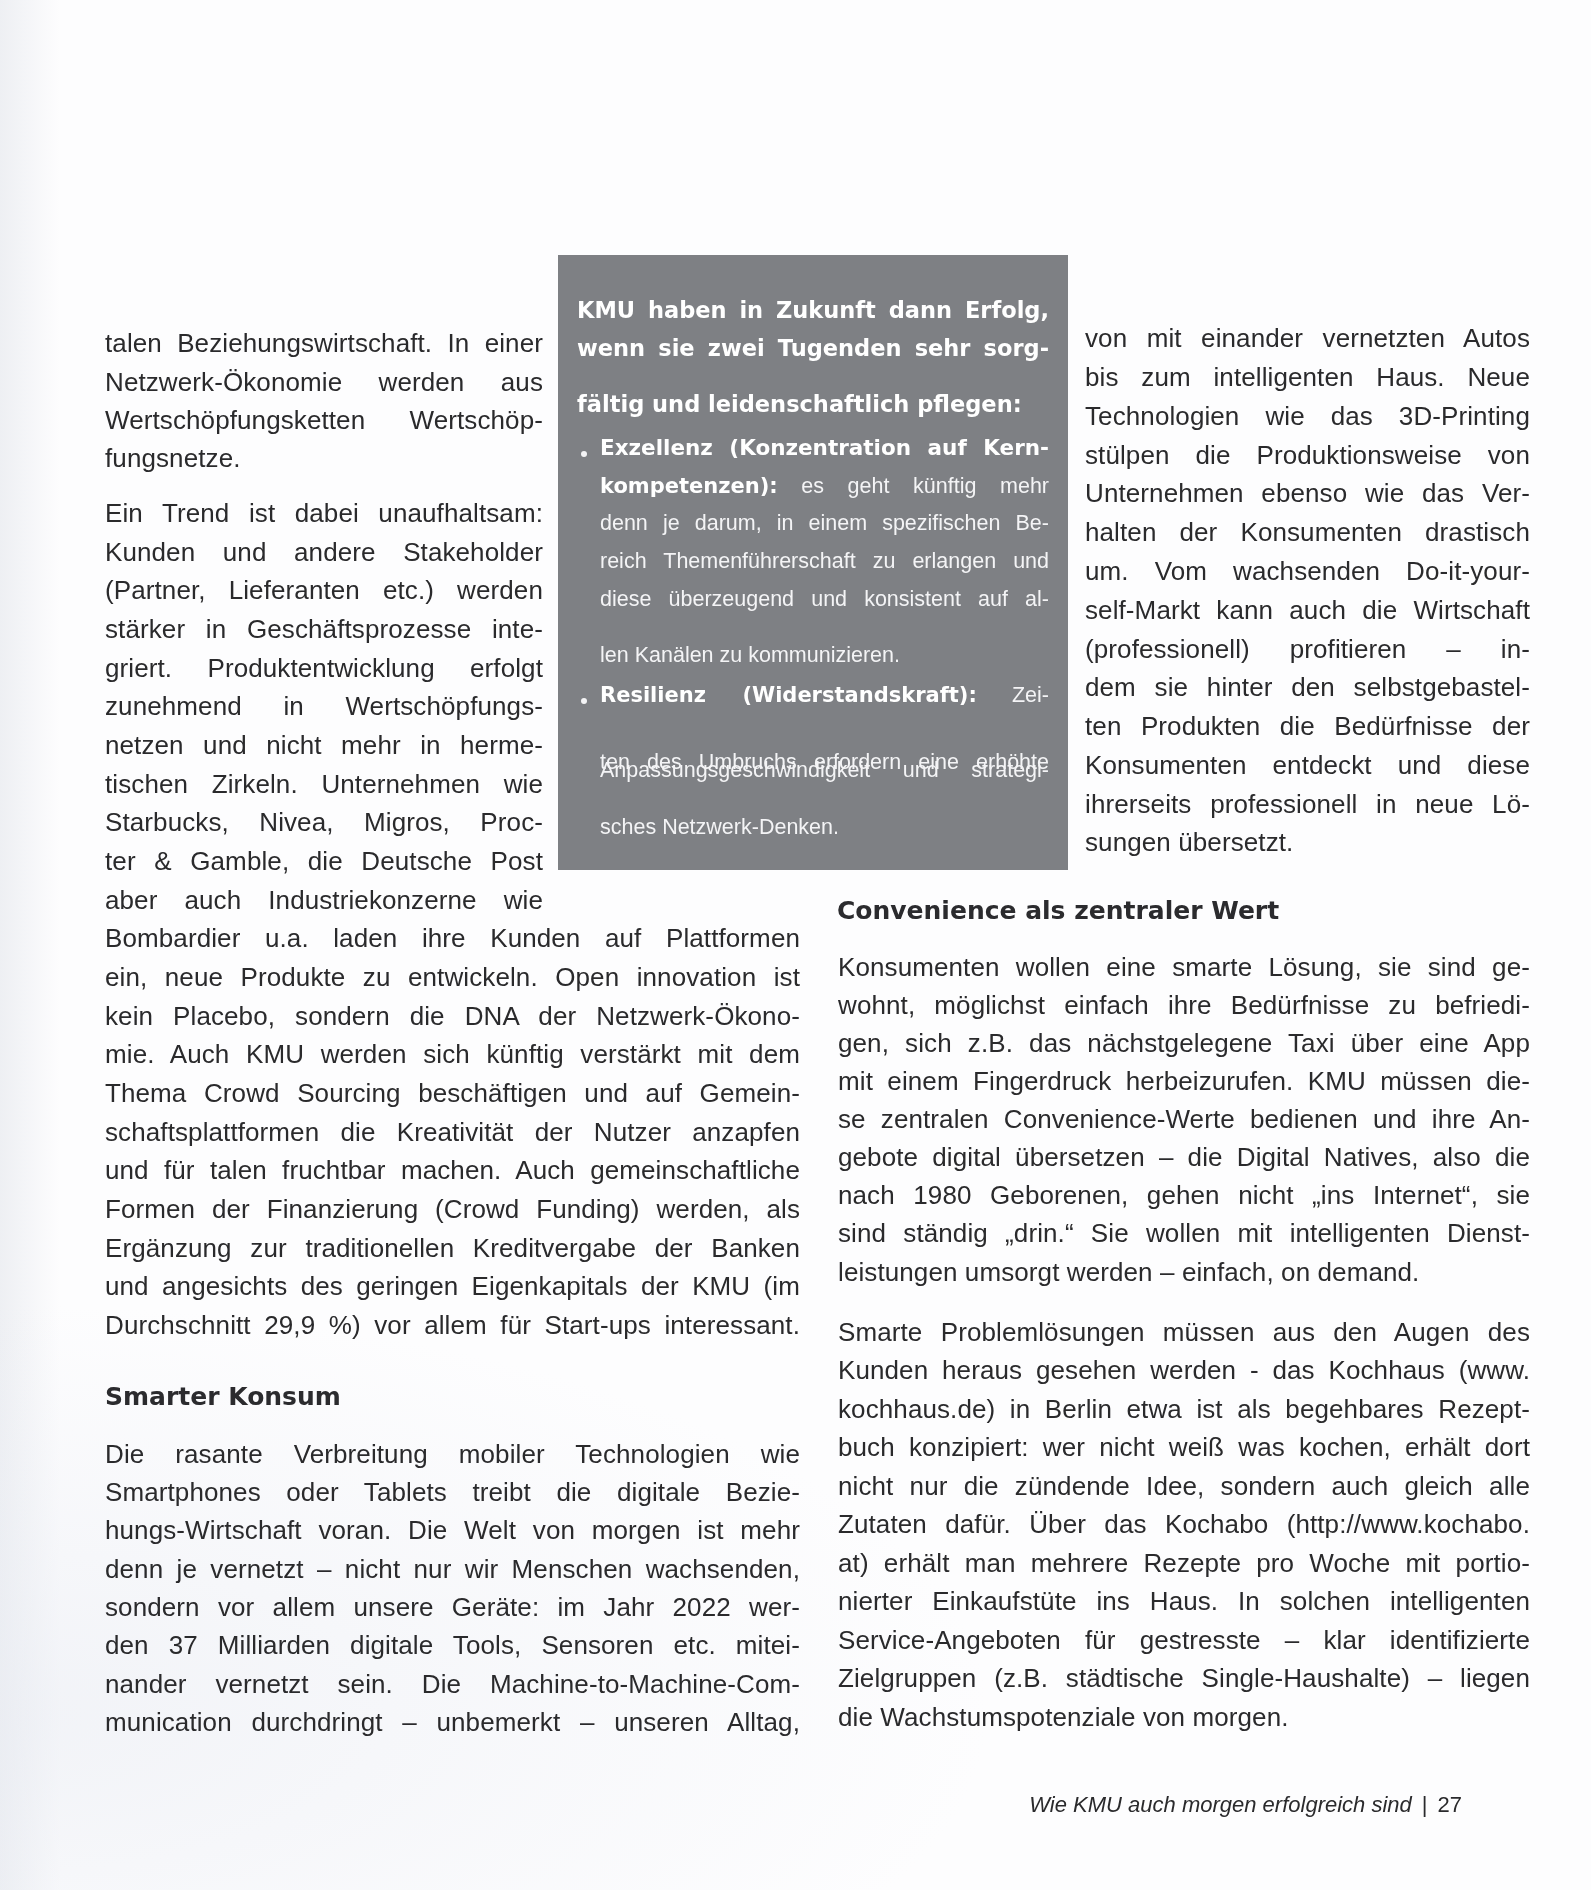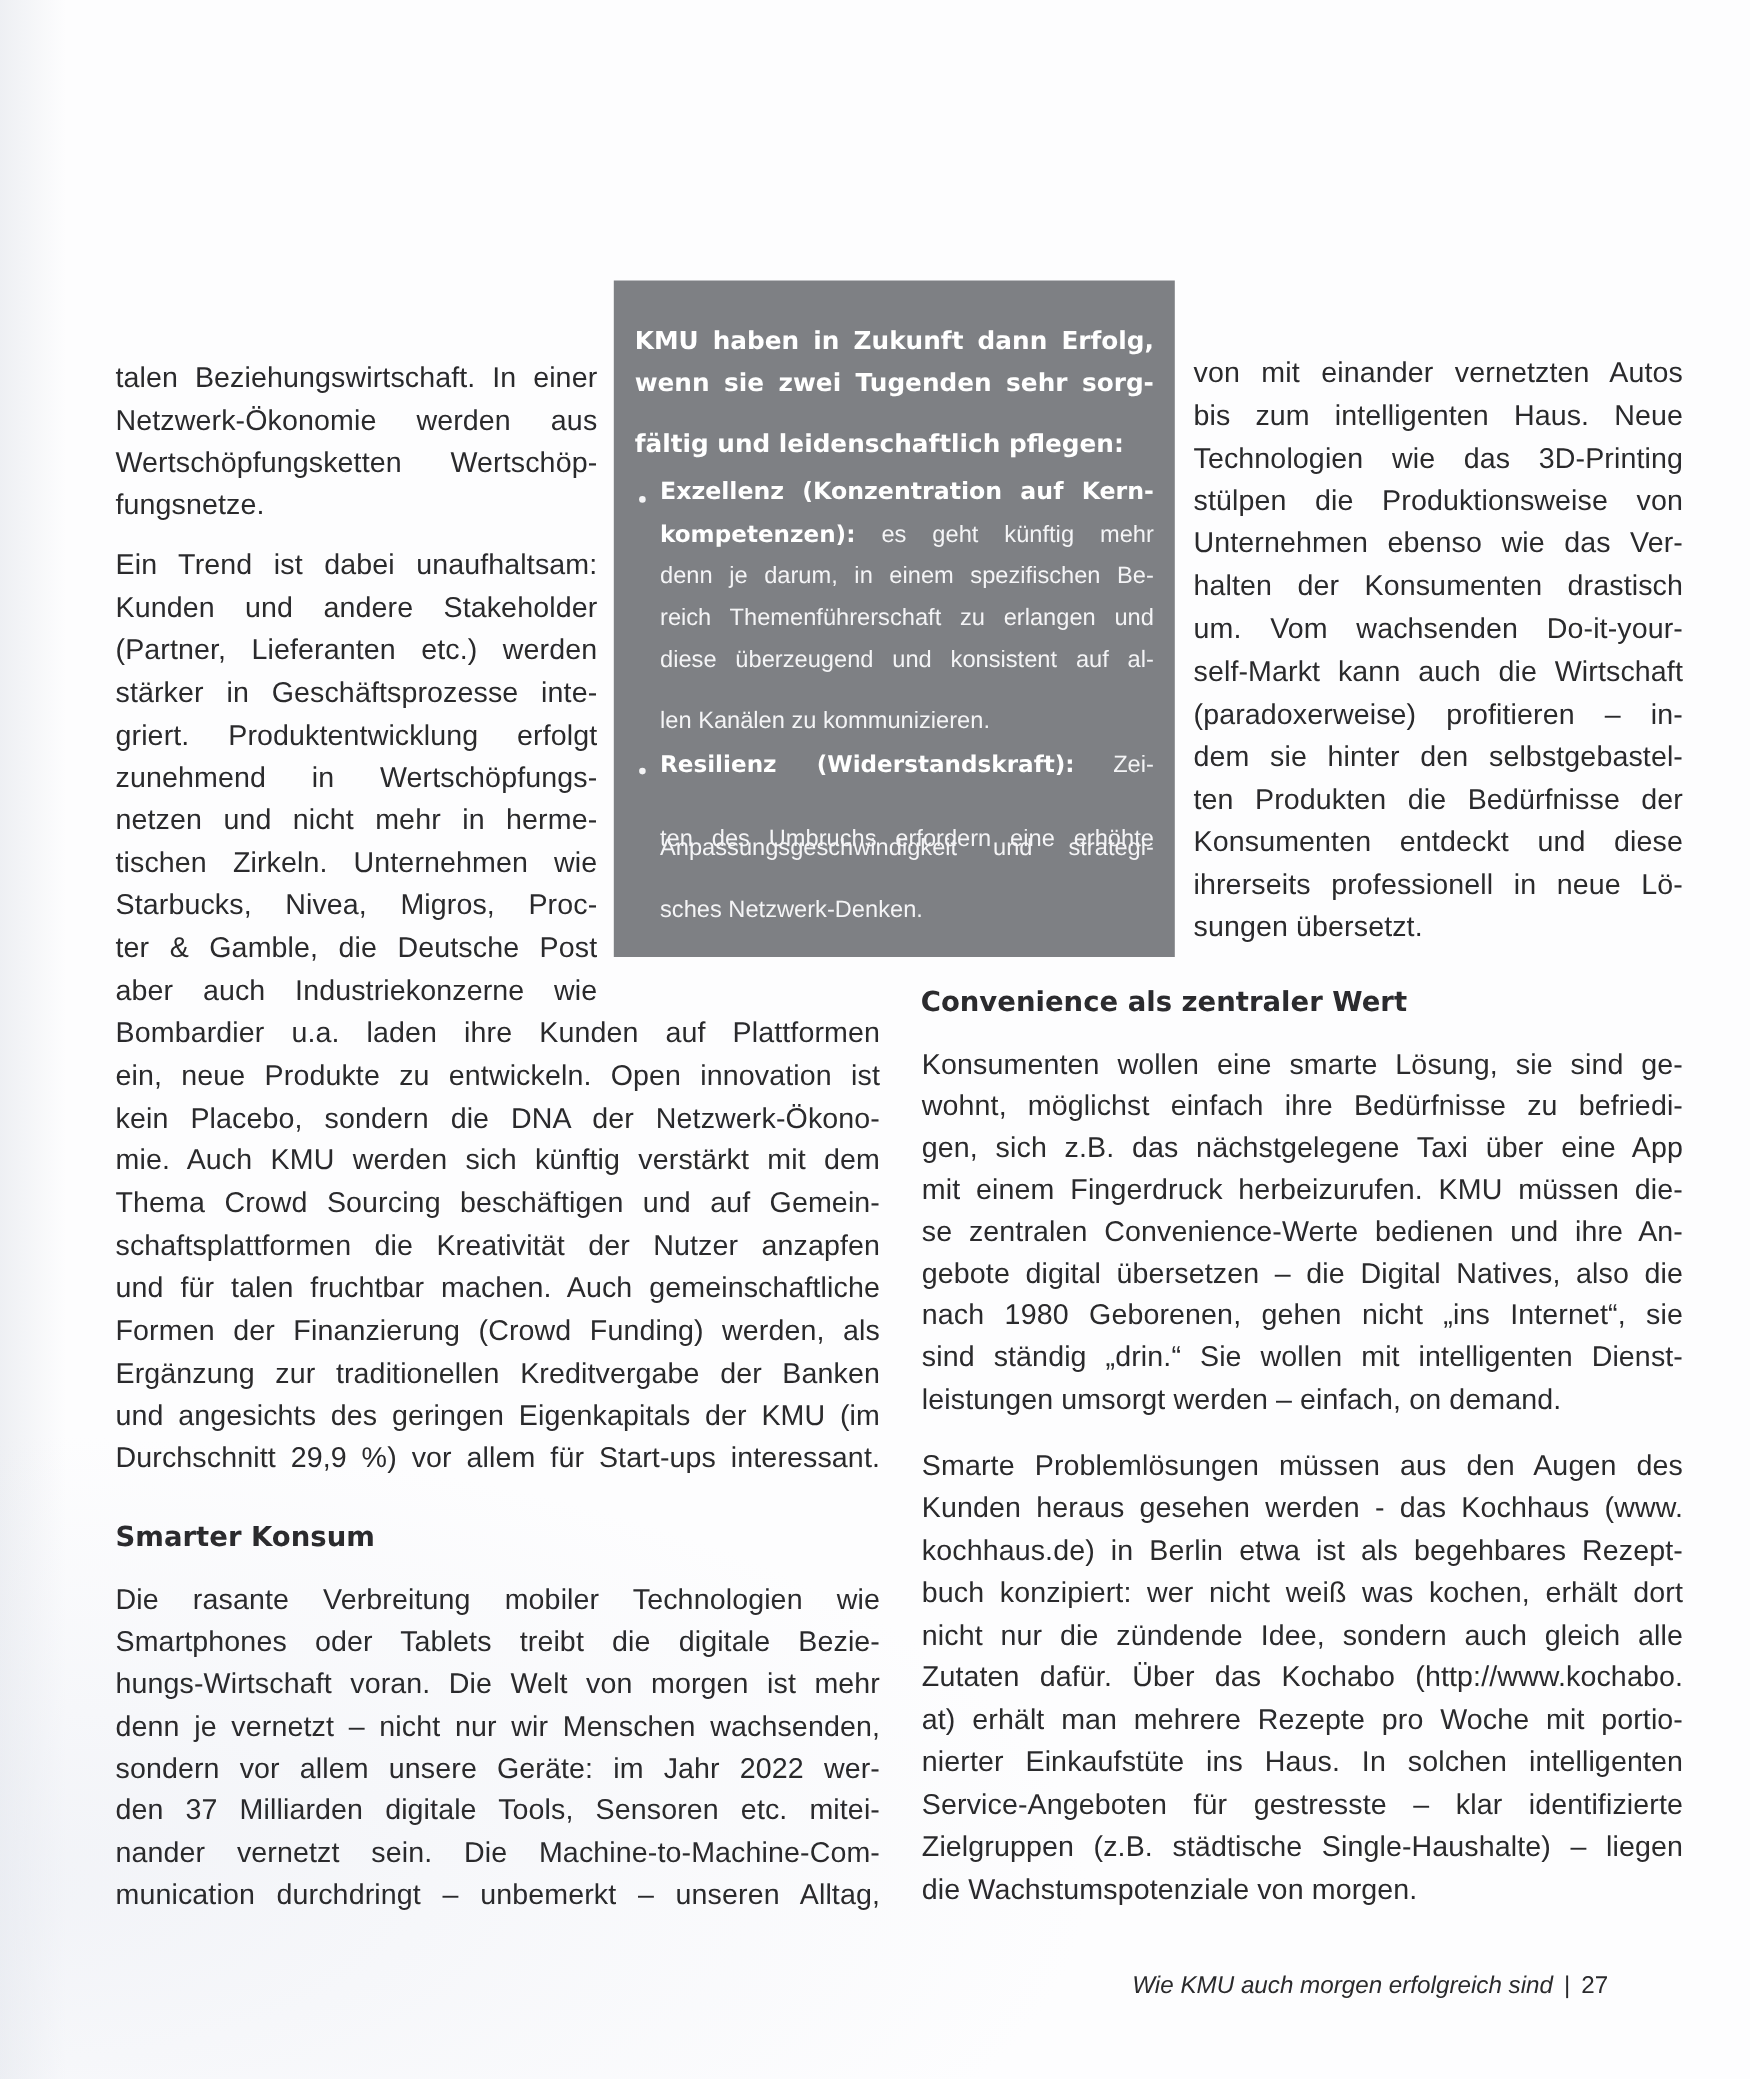--- a/index.html
+++ b/index.html
@@ -128,21 +128,21 @@
 
 <div>
   <div class="line" style="left:1085px;width:445px;top:321px">von mit einander vernetzten Autos</div>
   <div class="line" style="left:1085px;width:445px;top:360px">bis zum intelligenten Haus. Neue</div>
   <div class="line" style="left:1085px;width:445px;top:399px">Technologien wie das 3D-Printing</div>
   <div class="line" style="left:1085px;width:445px;top:438px">stülpen die Produktionsweise von</div>
   <div class="line" style="left:1085px;width:445px;top:476px">Unternehmen ebenso wie das Ver-</div>
   <div class="line" style="left:1085px;width:445px;top:515px">halten der Konsumenten drastisch</div>
   <div class="line" style="left:1085px;width:445px;top:554px">um. Vom wachsenden Do-it-your-</div>
   <div class="line" style="left:1085px;width:445px;top:593px">self-Markt kann auch die Wirtschaft</div>
-  <div class="line" style="left:1085px;width:445px;top:632px">(paradoxerweise) profitieren – in-</div>
+  <div class="line" style="left:1085px;width:445px;top:632px">(professionell) profitieren – in-</div>
   <div class="line" style="left:1085px;width:445px;top:670px">dem sie hinter den selbstgebastel-</div>
   <div class="line" style="left:1085px;width:445px;top:709px">ten Produkten die Bedürfnisse der</div>
   <div class="line" style="left:1085px;width:445px;top:748px">Konsumenten entdeckt und diese</div>
   <div class="line" style="left:1085px;width:445px;top:787px">ihrerseits professionell in neue Lö-</div>
   <div class="line last" style="left:1085px;width:445px;top:825px">sungen übersetzt.</div>
 </div>
 
 <div class="heading" style="left:837px;top:894px">Convenience als zentraler Wert</div>
 
 <div>

